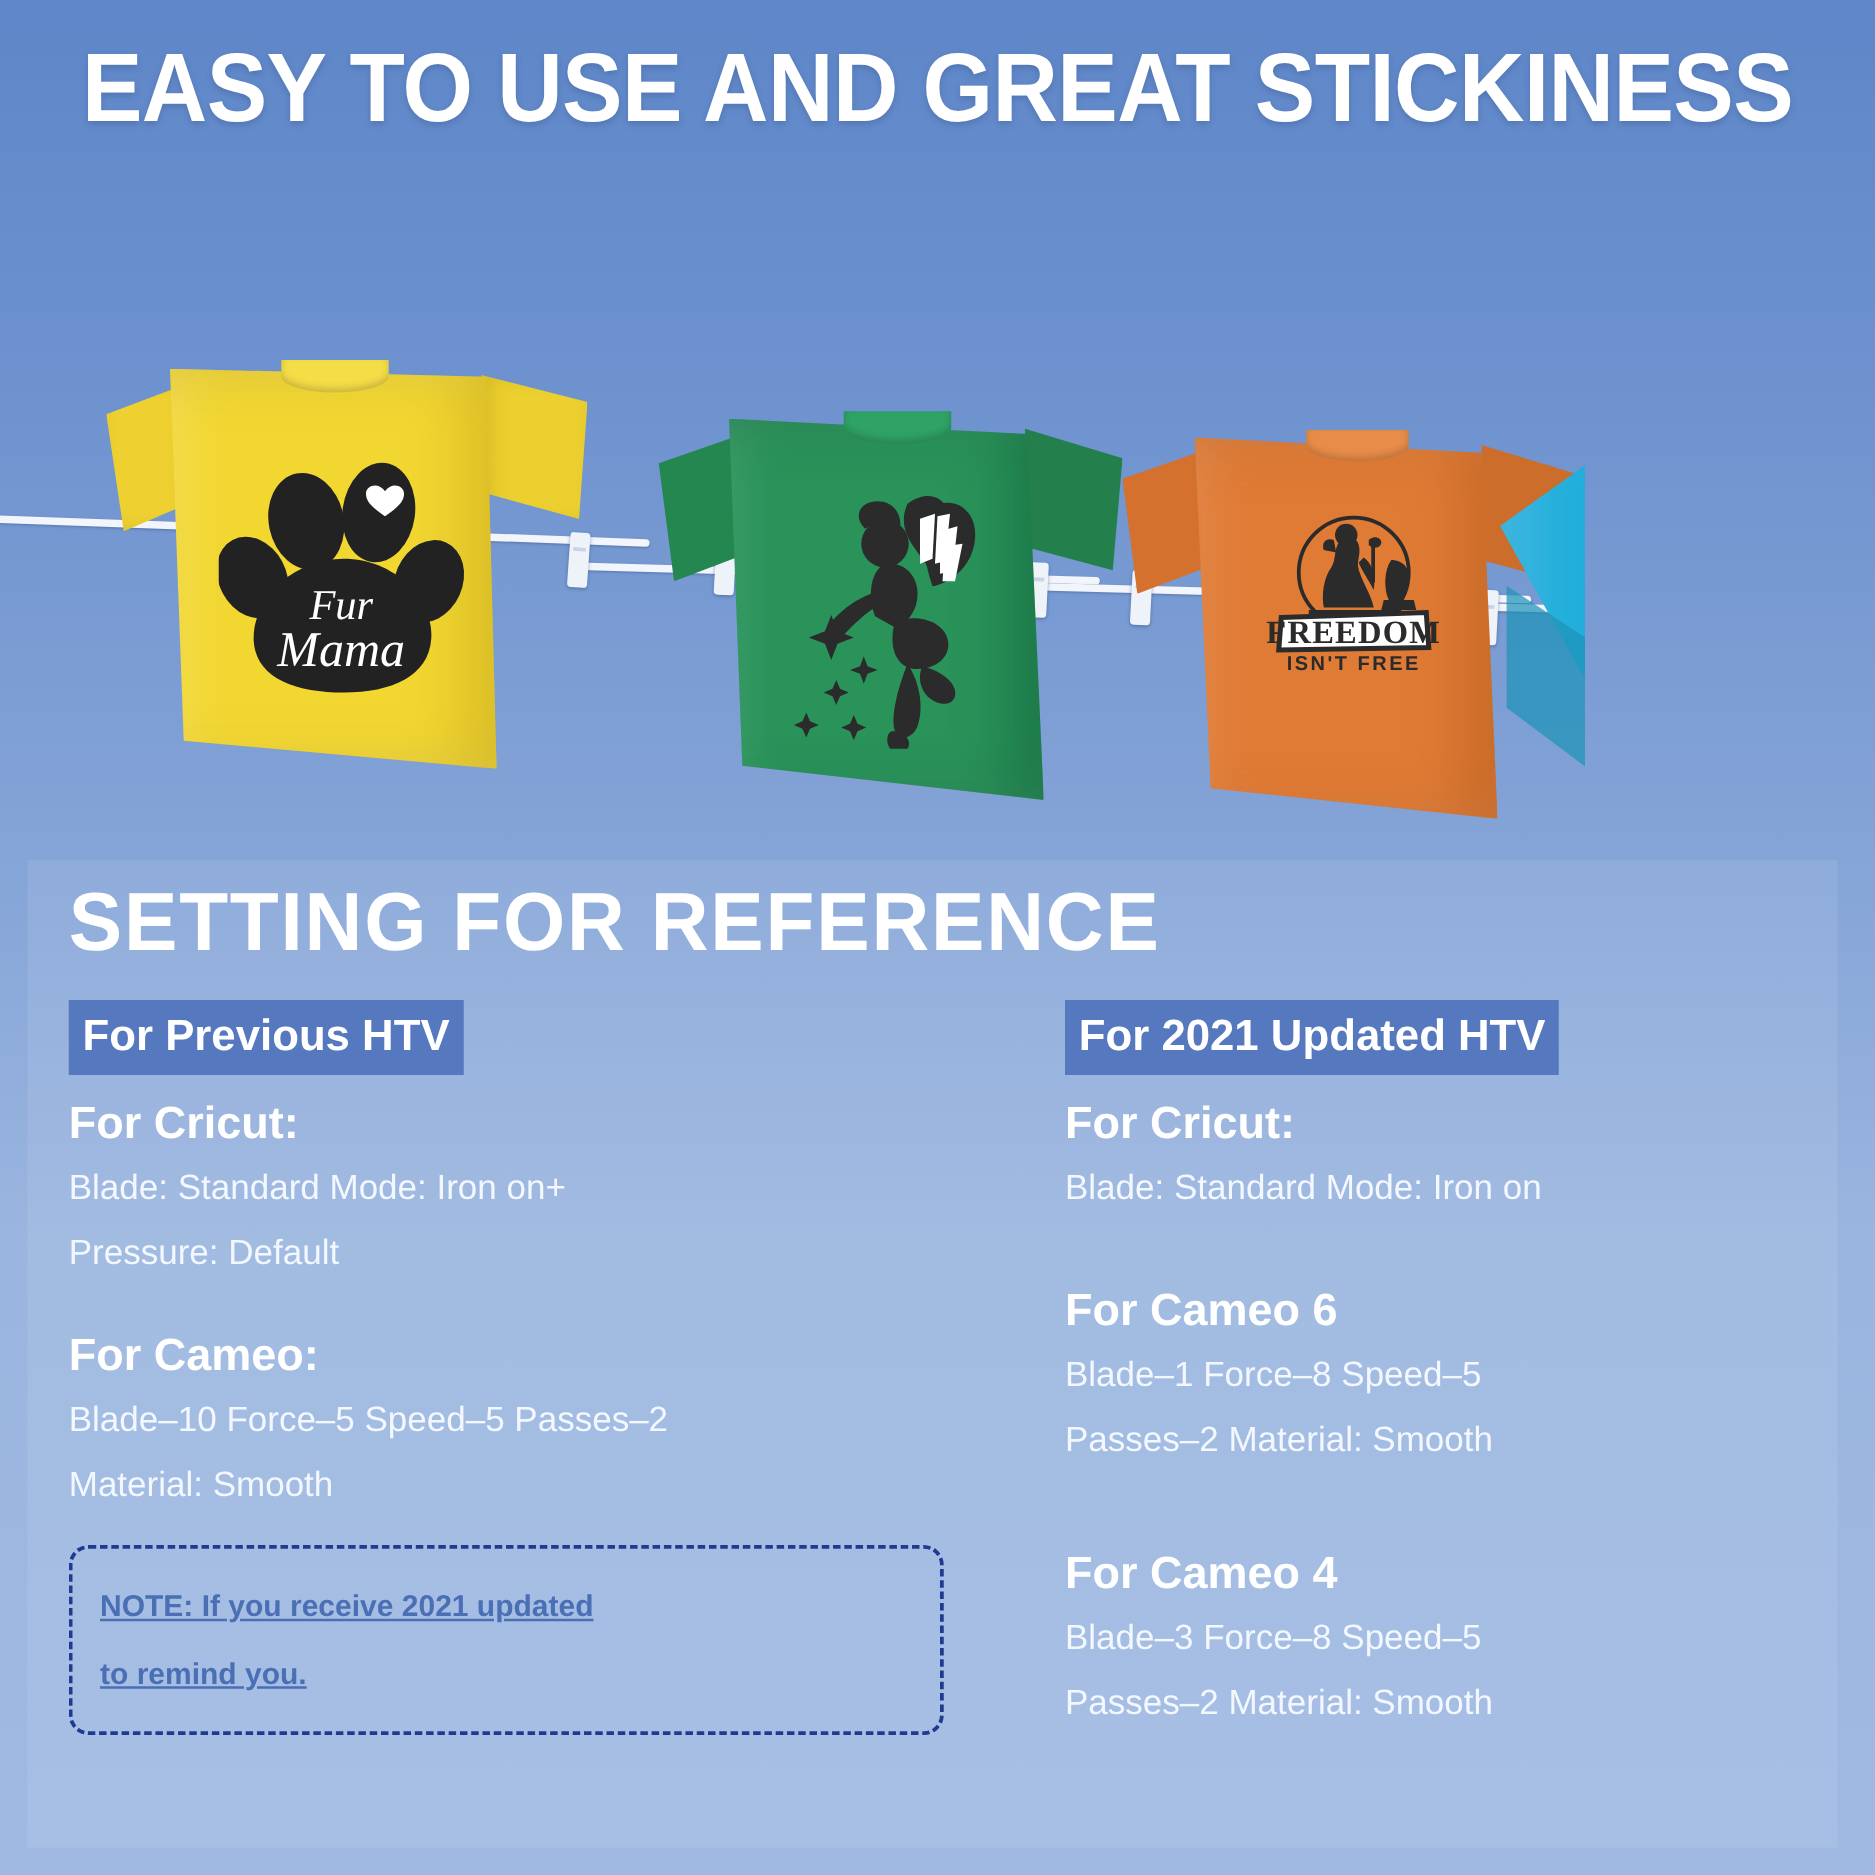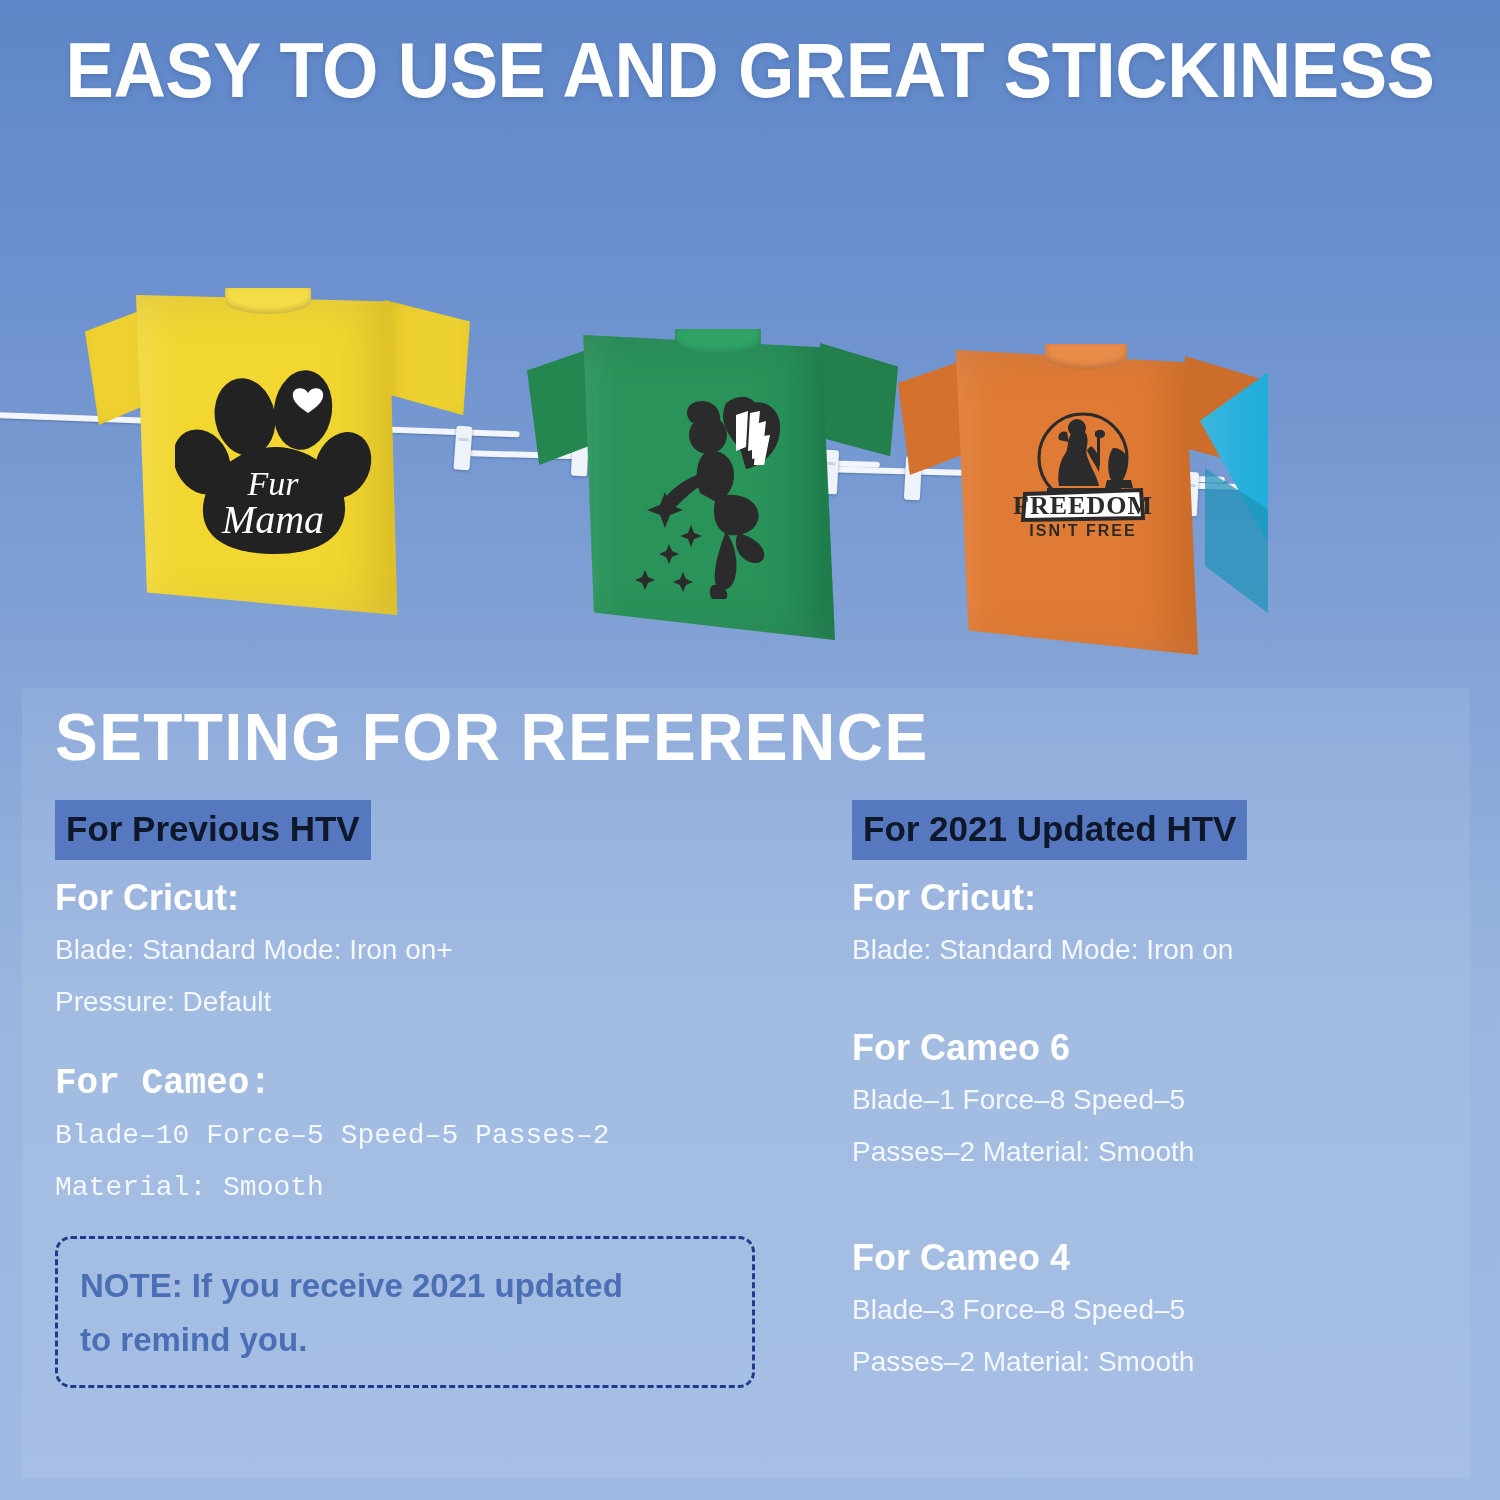--- a/index.html
+++ b/index.html
@@ -132,41 +132,42 @@
   .panel-title{
     position:absolute;left:33px;top:14px;
     font-size:66px;line-height:70px;font-weight:700;color:#ffffff;letter-spacing:1.5px;
     transform:scaleX(0.97);transform-origin:left top;white-space:nowrap;
   }
   .col{position:absolute;top:112px;}
   .col-left{left:33px;width:700px;}
   .col-right{left:830px;width:620px;}
 
   .col-head{
-    display:inline-block;background:#5578bf;color:#0f172a;
+    display:inline-block;background:#5578bf;color:#ffffff;
     font-size:35px;line-height:46px;font-weight:700;
     padding:6px 11px 8px 11px;white-space:nowrap;
   }
   .sub{
     font-size:36px;line-height:44px;font-weight:700;color:#ffffff;white-space:nowrap;
   }
   .val{
     font-size:28px;line-height:52px;font-weight:400;color:#f3f7ff;white-space:nowrap;
   }
   .blk{margin-top:16px;}
   .blk .sub{margin-bottom:4px;}
 
   .note{
     position:absolute;left:33px;top:548px;width:700px;
     border:3px dashed #203a8f;border-radius:16px;
     padding:20px 22px 18px 22px;box-sizing:border-box;
   }
   .note-line{
-    font-size:33px;line-height:54px;font-weight:700;color:#4b6fb5;
+    font-size:24px;line-height:54px;font-weight:700;color:#4b6fb5;
     white-space:nowrap;
+    text-decoration:underline;
   }
 </style>
 </head>
 <body>
 
 <div id="page">
 
   <div class="headline">EASY TO USE AND GREAT STICKINESS</div>
 
   <div class="photo">
@@ -295,21 +296,21 @@
 
     <div class="col col-left">
       <div class="col-head">For Previous HTV</div>
 
       <div class="blk">
         <div class="sub">For Cricut:</div>
         <div class="val">Blade: Standard   Mode: Iron on+</div>
         <div class="val">Pressure: Default</div>
       </div>
 
-      <div class="blk" style="margin-top:34px;font-family:Liberation Mono, monospace;">
+      <div class="blk" style="margin-top:34px;">
         <div class="sub">For Cameo:</div>
         <div class="val">Blade–10 Force–5   Speed–5 Passes–2</div>
         <div class="val">Material: Smooth</div>
       </div>
     </div>
 
     <div class="col col-right">
       <div class="col-head">For 2021 Updated HTV</div>
 
       <div class="blk">

